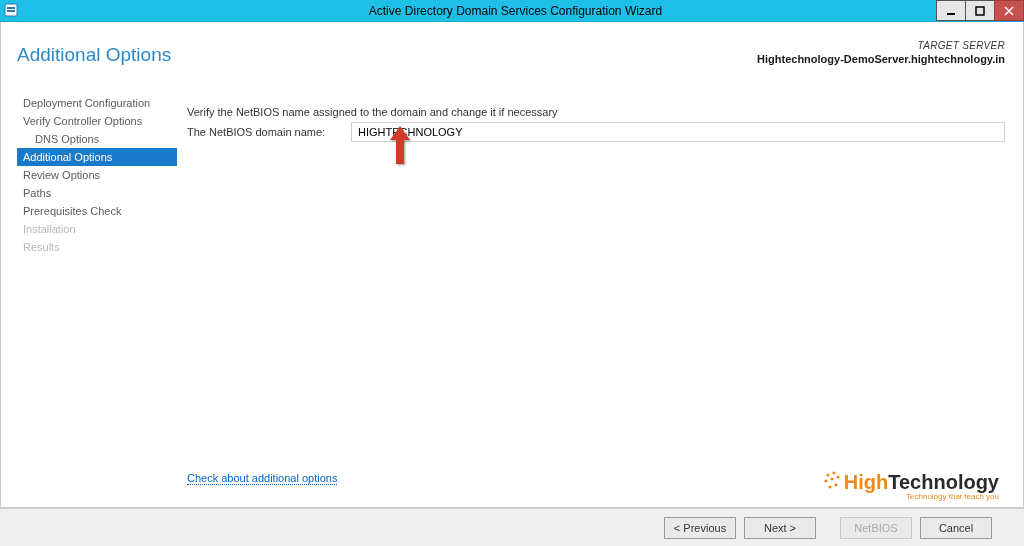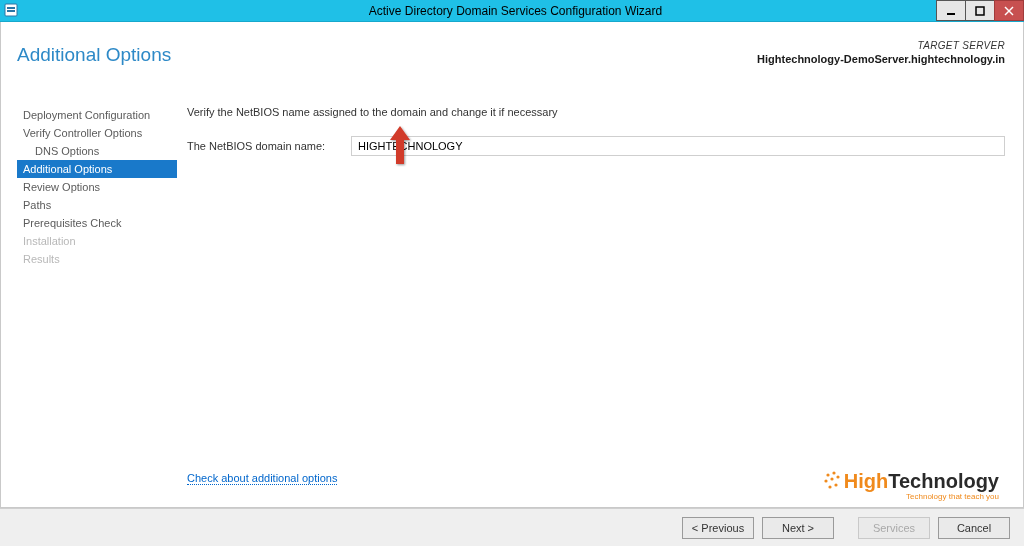--- a/index.html
+++ b/index.html
@@ -8,38 +8,38 @@
     .titlebar .icon { width: 16px; height: 16px; margin-left: 4px; display: inline-block; }
     .titlebar .title { position: absolute; left: 7px; right: 0; text-align: center; font-size: 12px; color: #000; pointer-events: none; }
     .winbtns { position: absolute; right: 0; top: 0; display: flex; height: 21px; }
     .winbtn { width: 30px; height: 21px; display: flex; align-items: center; justify-content: center; border: 1px solid #555; background: #e6e6e6; margin-left: -1px; cursor: pointer; }
     .winbtn.close { background: #c75050; color: #fff; border-color: #a03b3b; }
     .content { position: relative; height: 486px; background: #fff; border: 1px solid #c9c9c9; border-top: none; }
     .page-title { position: absolute; left: 16px; top: 22px; font-size: 19px; font-weight: 300; color: #2d89c7; }
     .target { position: absolute; right: 18px; top: 18px; text-align: right; }
     .target .lbl { font-size: 10px; color: #333; letter-spacing: 0.3px; font-style: italic; }
     .target .val { font-size: 11px; font-weight: 600; color: #1a1a1a; margin-top: 2px; }
-    .sidebar { position: absolute; left: 16px; top: 84px; width: 160px; }
+    .sidebar { position: absolute; left: 16px; top: 72px; width: 160px; }
     .sidebar .item { display: block; padding: 3px 6px; font-size: 11px; color: #5b5b5b; cursor: pointer; white-space: nowrap; }
     .sidebar .item.indent { padding-left: 18px; }
     .sidebar .item.selected { background: #1979ca; color: #fff; }
     .sidebar .item.disabled { color: #b8b8b8; cursor: default; }
     .main { position: absolute; left: 186px; right: 18px; top: 84px; bottom: 0; }
     .instr { font-size: 11px; color: #333; }
-    .formrow { display: flex; align-items: center; margin-top: 18px; }
+    .formrow { display: flex; align-items: center; margin-top: 4px; }
     .formlabel { width: 164px; font-size: 11px; color: #333; }
     .textin { flex: 1; height: 20px; border: 1px solid #cfcfcf; background: #fff; font-size: 11px; padding: 2px 6px; }
     .morelink { position: absolute; left: 0; bottom: 22px; font-size: 11px; color: #0066cc; border-bottom: 1px dotted #0066cc; cursor: pointer; }
     .arrow { position: absolute; left: 195px; top: 18px; pointer-events: none; }
     .logo { position: absolute; right: 6px; bottom: 6px; }
-    .logo-main { font-size: 20px; font-weight: 600; color: #2a2a2a; display: inline-flex; align-items: center; }
+    .logo-main { font-size: 20px; font-weight: 600; color: #2a2a2a; display: inline-flex; }
     .logo-high { color: #f08a1c; }
     .logo-dots { display: inline-block; width: 18px; height: 20px; margin-right: 4px; }
     .logo-tag { display: block; font-size: 8px; color: #f08a1c; text-align: right; margin-top: -2px; }
-    .footer { height: 38px; background: #efefef; border-top: 1px solid #cfcfcf; display: flex; align-items: center; justify-content: flex-end; padding-right: 14px; gap: 8px; }
+    .footer { height: 38px; background: #efefef; border-top: 1px solid #cfcfcf; display: flex; align-items: center; justify-content: flex-end; padding-right: 32px; gap: 8px; }
     .btn { min-width: 72px; height: 22px; border: 1px solid #9a9a9a; background: #eaeaea; font-size: 11px; color: #333; display: inline-flex; align-items: center; justify-content: center; cursor: pointer; }
     .btn.disabled { color: #a9a9a9; border-color: #c9c9c9; cursor: default; }
     .btn.sep { margin-left: 16px; }
   </style>
 </head>
 <body>
 
 <div class="titlebar">
   <span class="icon">
     <svg width="14" height="14" viewBox="0 0 14 14">
@@ -123,15 +123,15 @@
           <span>Technology</span>
       </span>
       <span class="logo-tag">Technology that teach you</span>
     </div>
   </div>
 </div>
 
 <div class="footer">
   <span class="btn">&lt; Previous</span>
   <span class="btn">Next &gt;</span>
-  <span class="btn disabled sep">Services</span>
+  <span class="btn disabled sep">NetBIOS</span>
   <span class="btn">Cancel</span>
 </div>
 
 </body></html>

